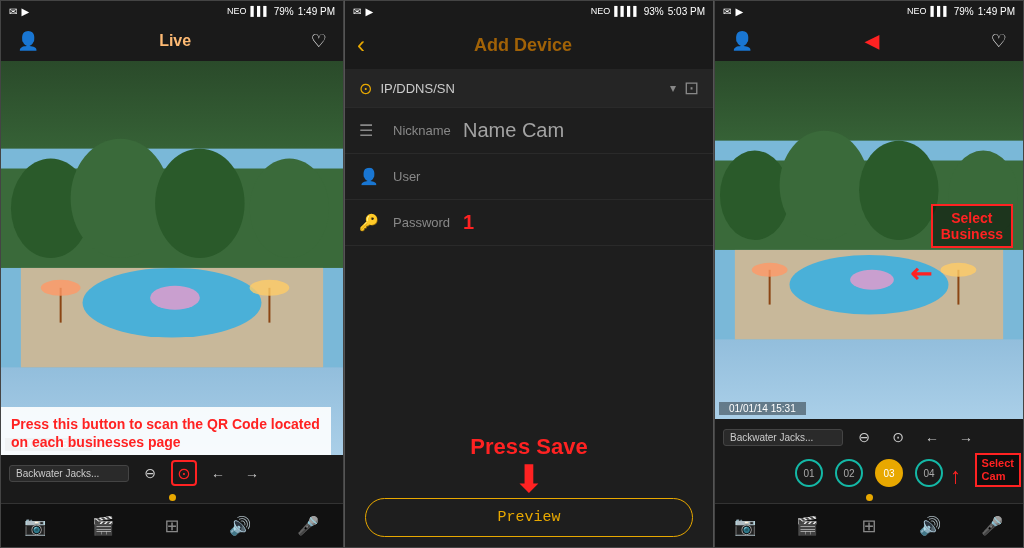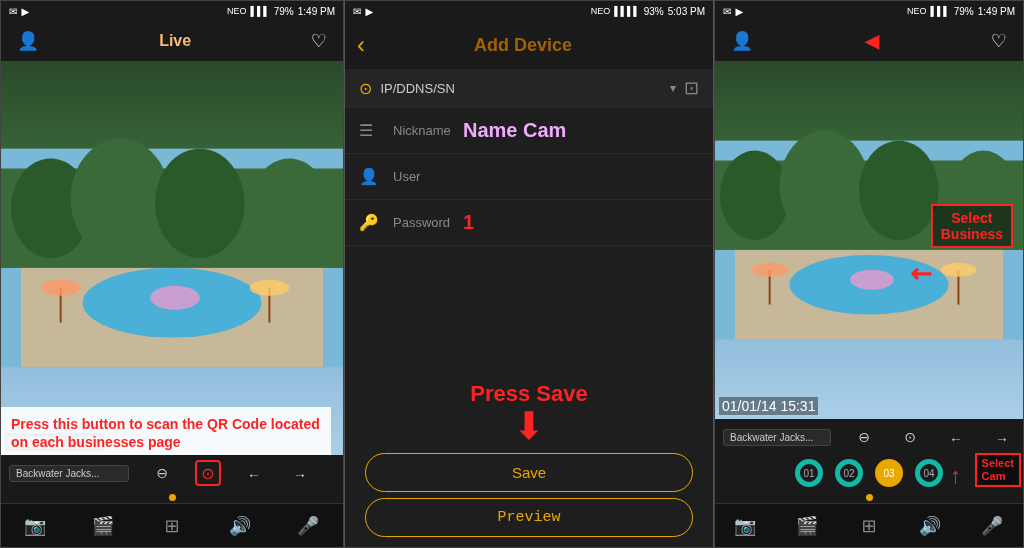--- a/index.html
+++ b/index.html
@@ -72,33 +72,33 @@
       background: linear-gradient(180deg, #2a4a2a 0%, #3a6a3a 30%, #5a8a5a 50%, #8ab8d8 70%, #aacfe8 100%);
       position: relative;
       min-height: 0;
       overflow: hidden;
     }
     .video-timestamp {
       position: absolute;
       bottom: 4px;
       left: 4px;
       color: #fff;
-      font-size: 14px;
+      font-size: 10px;
       background: rgba(0,0,0,0.4);
-      padding: 1px 3px;
+      padding: 1px 10px;
     }
 
     
     .bottom-toolbar {
       height: 36px;
       background: #1a1a1a;
       display: flex;
       align-items: center;
       padding: 0 8px;
-      gap: 20px;
+      gap: 8px;
       flex-shrink: 0;
     }
     .cam-label {
       background: #2a2a2a;
       border: 1px solid #444;
       color: #ccc;
       font-size: 10px;
       padding: 2px 6px;
       border-radius: 3px;
       flex: 1;
@@ -125,21 +125,21 @@
       display: flex;
       align-items: center;
       justify-content: center;
       gap: 12px;
       flex-shrink: 0;
     }
     .cam-num {
       width: 28px;
       height: 28px;
       border-radius: 50%;
-      border: 5px solid #14b8a6;
+      border: 2px solid #14b8a6;
       color: #aaa;
       font-size: 10px;
       display: flex;
       align-items: center;
       justify-content: center;
       cursor: pointer;
     }
     .cam-num.active {
       background: #e8a800;
       border-color: #e8a800;
@@ -248,23 +248,23 @@
       font-size: 13px;
       min-width: 70px;
       flex-shrink: 0;
     }
     .form-row-value {
       color: #fff;
       font-size: 14px;
       flex: 1;
     }
     .form-row-value.highlight {
-      color: #f0abfc;
+      color: #a3a3a3;
       font-size: 20px;
-      font-weight: bold;
+      font-weight: normal;
     }
     .form-row-value.red-large {
       color: #ff2222;
       font-size: 20px;
       font-weight: bold;
     }
 
     .ip-row {
       display: flex;
       align-items: center;
@@ -459,21 +459,20 @@
       <span class="form-row-label">Password</span>
       <span class="form-row-value red-large">1</span>
     </div>
 
     <div style="flex:1; min-height: 10px;"></div>
 
     <div class="press-save-label">Press Save</div>
 
     <div class="save-arrow">⬇</div>
 
-    <div class="btn-save">Save</div>
 
     <div class="btn-preview">Preview</div>
 
   </div>
 
 </div>
 
 <div class="phone-panel right">
 
   <div class="status-bar">

